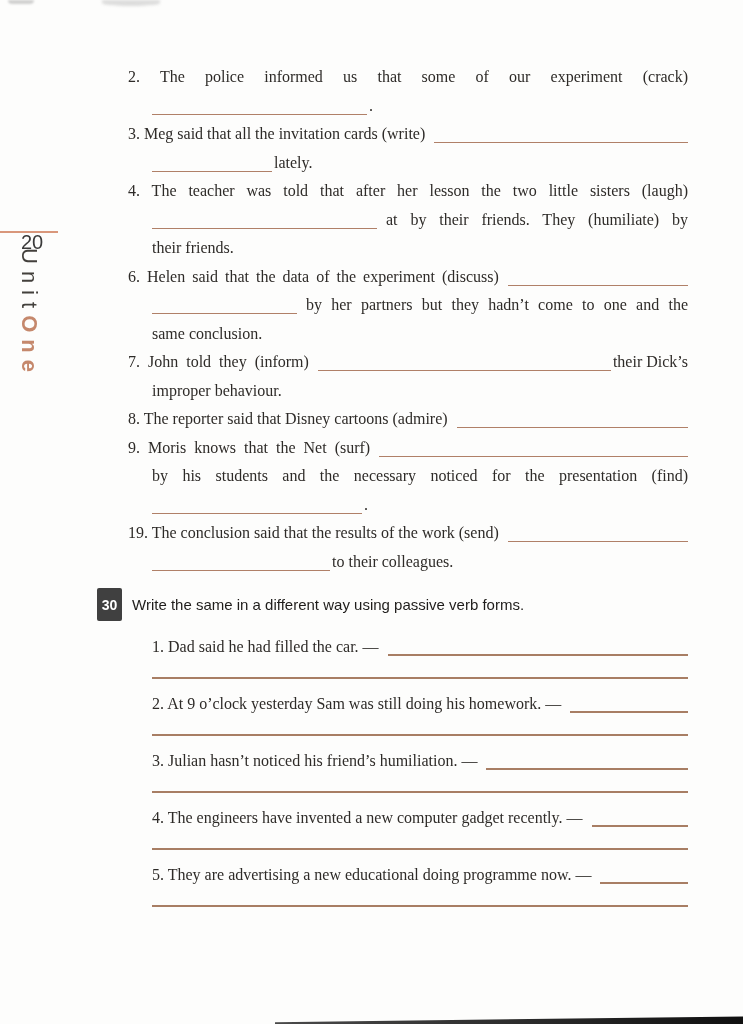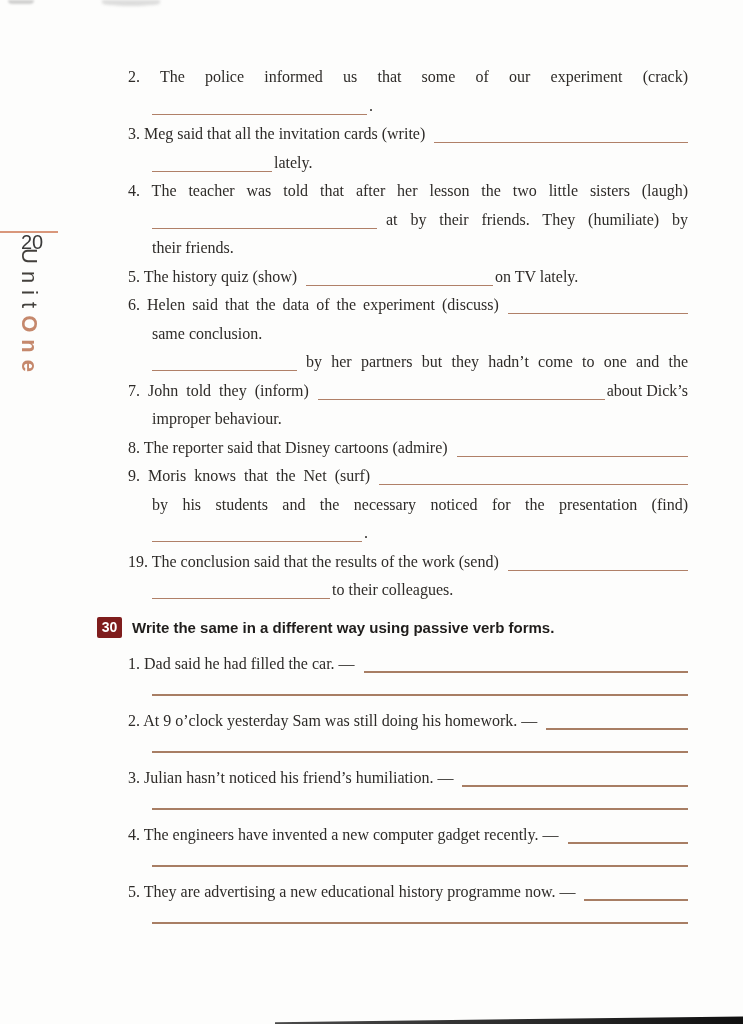--- a/index.html
+++ b/index.html
@@ -44,26 +44,26 @@
   .after{margin-left:2px;white-space:nowrap;flex:0 0 auto;}
   .tight{margin-left:2px;}
   .jfill{flex:1 1 auto;margin-left:9px;text-align:justify;text-align-last:justify;white-space:nowrap;}
   
   .ex30-header{
     display:flex;align-items:center;gap:10px;
     margin:12px 0 12px -31px;
     font-family:"Liberation Sans",sans-serif;
   }
   .badge{
-    width:25px;height:21px;background:#7f1d1d;color:#ffffff;
+    width:25px;height:33px;background:#404040;color:#ffffff;
     font-weight:bold;font-size:14px;border-radius:2px;
     display:flex;align-items:center;justify-content:center;flex:0 0 auto;
   }
-  .instruction{font-size:15px;font-weight:700;color:#1f1d1b;}
-  .ex30-item .line{height:28px;line-height:28px;}
+  .instruction{font-size:15px;font-weight:400;color:#1f1d1b;}
+  .ex30-item .line{height:28px;line-height:28px;margin-left:24px;}
   .ex30-item .blank{height:2px;background:#a87e64;}
   .fullblank{height:2px;background:#a87e64;margin:16px 0 11px 24px;}
 </style>
 </head>
 <body>
 
 <div class="smudge1"></div>
 <div class="smudge2"></div>
 <div class="scan-edge"></div>
 
@@ -96,47 +96,40 @@
     <div class="jline"><span>4.</span> <span>The teacher was told that after her lesson the two little sisters (laugh)</span></div>
     <div class="line cont">
       <span class="blank" style="width:225px"></span>
       <span class="jfill">at by their friends. They (humiliate) by</span>
     </div>
     <div class="line cont">
         <span class="txt">their friends.</span>
       </div>
   </div>
 
-  <div>
-    <div class="line">
-      <span class="txt"><span>5.</span> <span>The history quiz (show)</span></span>
-      <span class="blank" style="width:187px"></span>
-      <span class="after">on TV lately.</span>
-    </div>
-  </div>
 
   <div>
     <div class="line">
       <span class="txt ws3"><span>6.</span> <span>Helen said that the data of the experiment (discuss)</span></span>
       <span class="blank grow"></span>
+    </div>
+    <div class="line cont">
+      <span class="blank" style="width:145px"></span>
+      <span class="jfill">by her partners but they hadn’t come to one and the</span>
     </div>
     <div class="line cont">
         <span class="txt">same conclusion.</span>
       </div>
-    <div class="line cont">
-      <span class="blank" style="width:145px"></span>
-      <span class="jfill">by her partners but they hadn’t come to one and the</span>
-    </div>
   </div>
 
   <div>
     <div class="line">
       <span class="txt ws4"><span>7.</span> <span>John told they (inform)</span></span>
       <span class="blank grow"></span>
-      <span class="after">about Dick’s</span>
+      <span class="after">their Dick’s</span>
     </div>
     <div class="line cont">
         <span class="txt">improper behaviour.</span>
       </div>
   </div>
 
   <div>
     <div class="line">
       <span class="txt"><span>8.</span> <span>The reporter said that Disney cartoons (admire)</span></span>
       <span class="blank grow"></span>
@@ -198,19 +191,19 @@
   <div class="ex30-item">
     <div class="line">
       <span class="txt"><span>4.</span> <span>The engineers have invented a new computer gadget recently. —</span></span>
       <span class="blank grow"></span>
     </div>
     <div class="fullblank"></div>
   </div>
 
   <div class="ex30-item">
     <div class="line">
-      <span class="txt"><span>5.</span> <span>They are advertising a new educational history programme now. —</span></span>
+      <span class="txt"><span>5.</span> <span>They are advertising a new educational doing programme now. —</span></span>
       <span class="blank grow"></span>
     </div>
     <div class="fullblank"></div>
   </div>
 
 </div>
 
 </body></html>

